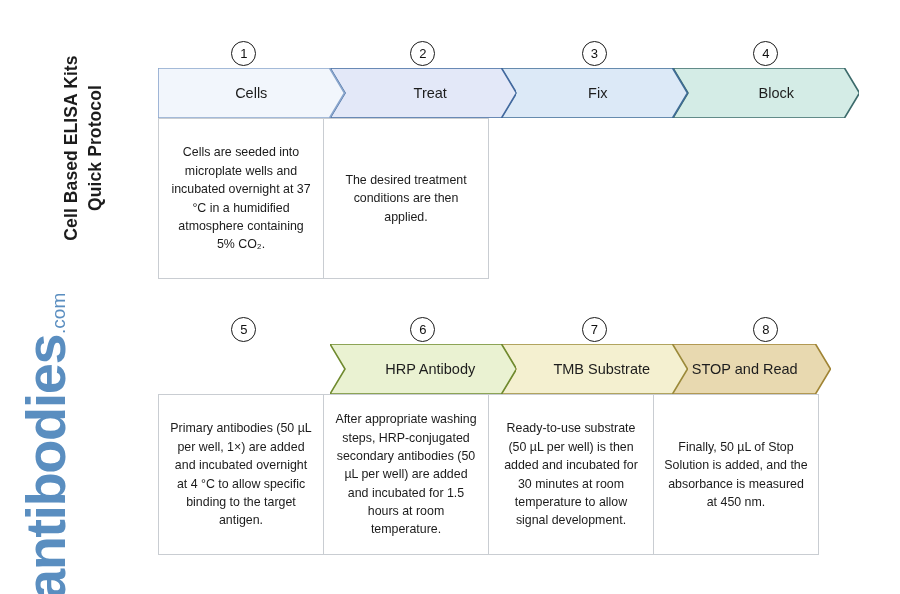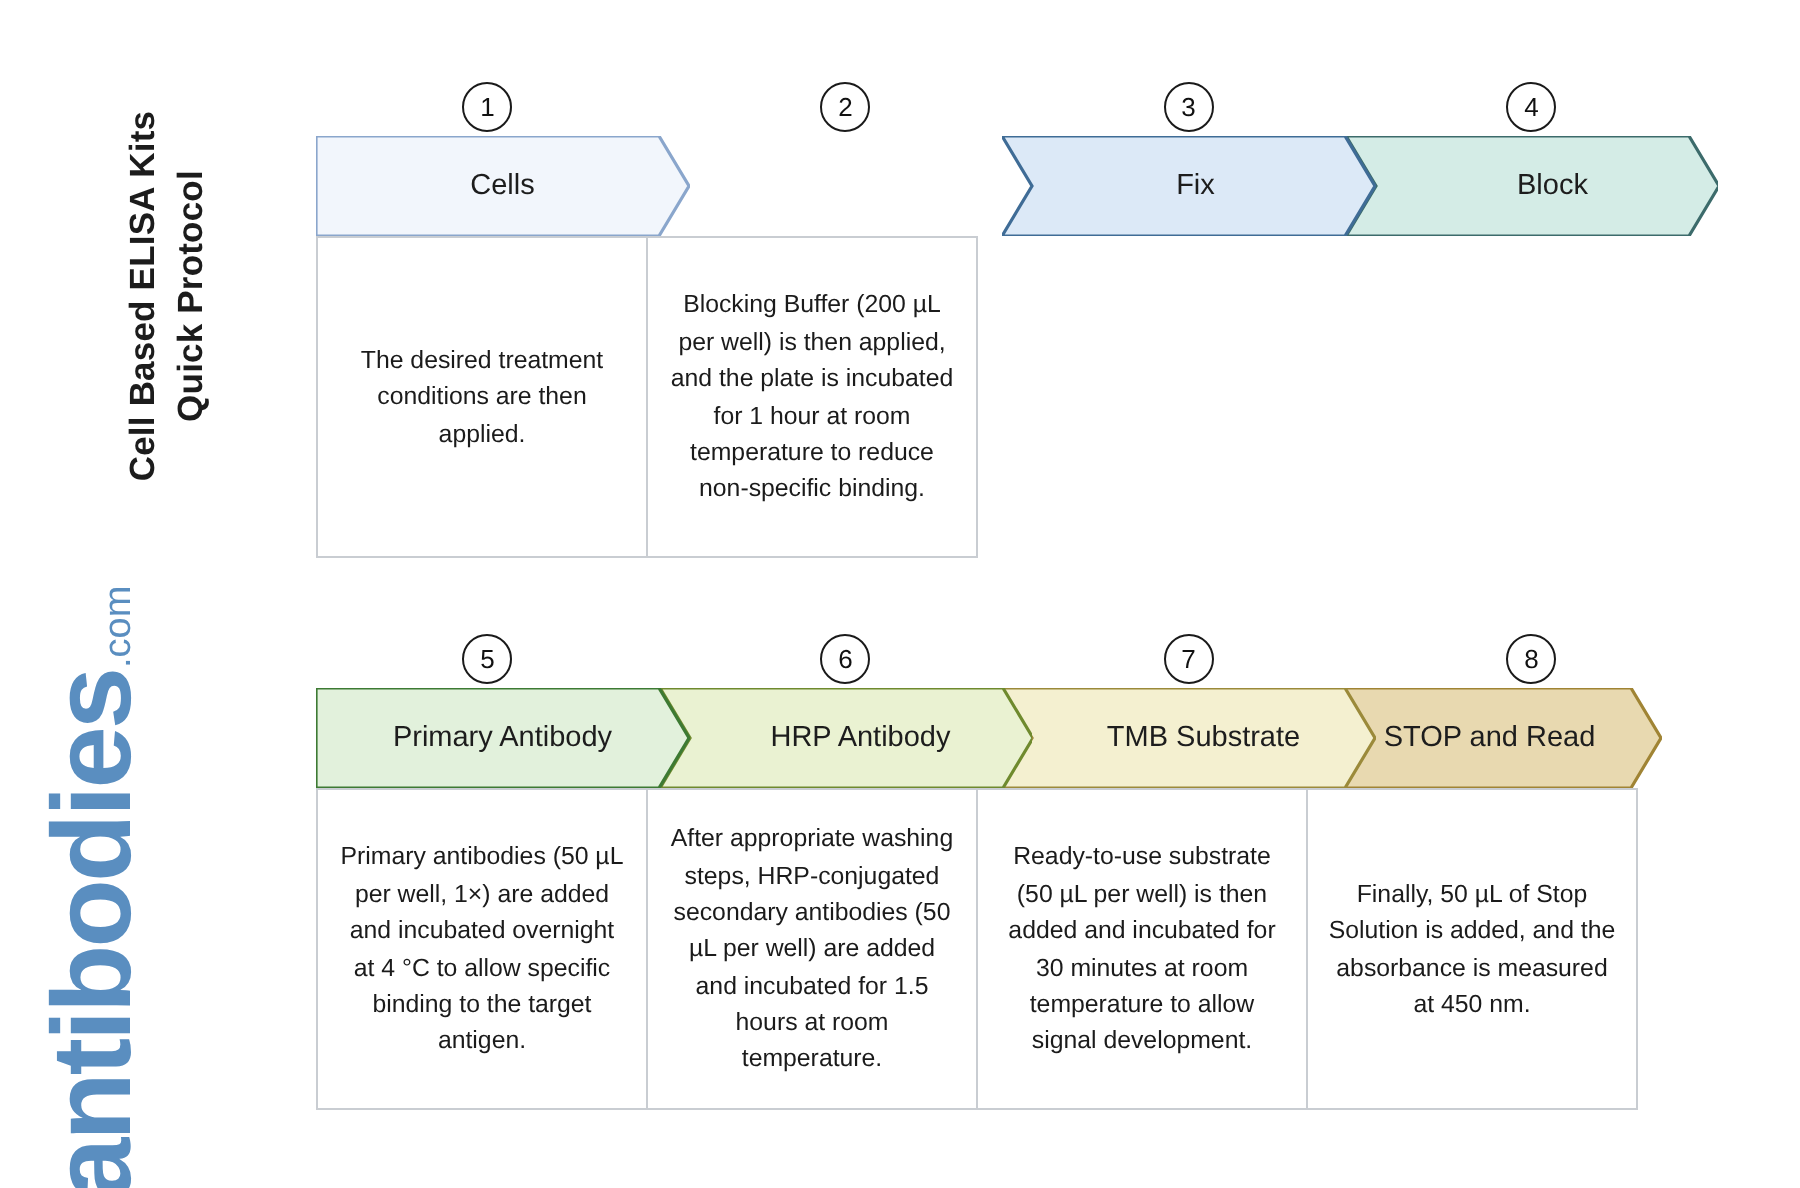--- a/index.html
+++ b/index.html
@@ -114,20 +114,28 @@
   <div class="row row1">
     <div class="chev-band" id="band1">
         <div class="chev" style="left: 0px; width: 186.5px; z-index: 10;">
           <div class="chev-bg">
             <svg viewBox="0 0 186.5 50" preserveAspectRatio="none">
          <polygon points="0,0 171.5,0 186.5,25 171.5,50 0,50" fill="#f2f6fc" stroke="#8aa6cc" stroke-width="1.6" stroke-linejoin="miter"></polygon>
        </svg>
           </div>
           <span style="margin-left: 0px;">Cells</span>
         </div>
+        <div class="chev" style="left: 171.5px; width: 186.5px; z-index: 9;">
+          <div class="chev-bg">
+            <svg viewBox="0 0 186.5 50" preserveAspectRatio="none">
+         <polygon points="0,0 171.5,0 186.5,25 171.5,50 0,50 15,25" fill="#e3e8f8" stroke="#42699e" stroke-width="1.6" stroke-linejoin="miter"></polygon>
+       </svg>
+          </div>
+          <span style="margin-left: 15px;">Treat</span>
+        </div>
         <div class="chev" style="left: 343px; width: 186.5px; z-index: 8;">
           <div class="chev-bg">
             <svg viewBox="0 0 186.5 50" preserveAspectRatio="none">
          <polygon points="0,0 171.5,0 186.5,25 171.5,50 0,50 15,25" fill="#dce9f7" stroke="#3f6c96" stroke-width="1.6" stroke-linejoin="miter"></polygon>
        </svg>
           </div>
           <span style="margin-left: 7px;">Fix</span>
         </div>
         <div class="chev" style="left: 514.5px; width: 186.5px; z-index: 7;">
           <div class="chev-bg">
@@ -135,28 +143,20 @@
          <polygon points="0,0 171.5,0 186.5,25 171.5,50 0,50 15,25" fill="#d4ece6" stroke="#3c6b6b" stroke-width="1.6" stroke-linejoin="miter"></polygon>
        </svg>
           </div>
           <span style="margin-left: 21px;">Block</span>
         </div>
       </div>
   </div>
 
   <div class="row row2">
     <div class="chev-band" id="band2">
-        <div class="chev" style="left: 0px; width: 186.5px; z-index: 10;">
-          <div class="chev-bg">
-            <svg viewBox="0 0 186.5 50" preserveAspectRatio="none">
-         <polygon points="0,0 171.5,0 186.5,25 171.5,50 0,50" fill="#e2f1dc" stroke="#3d7a33" stroke-width="1.6" stroke-linejoin="miter"></polygon>
-       </svg>
-          </div>
-          <span style="margin-left: 0px;">Primary Antibody</span>
-        </div>
         <div class="chev" style="left: 171.5px; width: 186.5px; z-index: 9;">
           <div class="chev-bg">
             <svg viewBox="0 0 186.5 50" preserveAspectRatio="none">
          <polygon points="0,0 171.5,0 186.5,25 171.5,50 0,50 15,25" fill="#eaf2d2" stroke="#6f8a2e" stroke-width="1.6" stroke-linejoin="miter"></polygon>
        </svg>
           </div>
           <span style="margin-left: 15px;">HRP Antibody</span>
         </div>
         <div class="chev" style="left: 343px; width: 186.5px; z-index: 8;">
           <div class="chev-bg">
@@ -185,25 +185,25 @@
     </div>
   <div id="nums2">
       <div class="num numrow2" style="left: 231.25px;">5</div>
       <div class="num numrow2" style="left: 410.25px;">6</div>
       <div class="num numrow2" style="left: 581.75px;">7</div>
       <div class="num numrow2" style="left: 753.25px;">8</div>
     </div>
 
   <div class="boxes boxes1" id="boxes1">
       <div class="tbox">
+        <p>Cells are seeded into microplate wells and incubated overnight at 37 °C in a humidified atmosphere containing 5% CO₂.</p>
+      </div>
+      <div class="tbox">
         <p>The desired treatment conditions are then applied.</p>
       </div>
-      <div class="tbox">
-        <p>Blocking Buffer (200 µL per well) is then applied, and the plate is incubated for 1 hour at room temperature to reduce non-specific binding.</p>
-      </div>
     </div>
   <div class="boxes boxes2" id="boxes2">
       <div class="tbox">
         <p>Primary antibodies (50 µL per well, 1×) are added and incubated overnight at 4 °C to allow specific binding to the target antigen.</p>
       </div>
       <div class="tbox">
         <p>After appropriate washing steps, HRP-conjugated secondary antibodies (50 µL per well) are added and incubated for 1.5 hours at room temperature.</p>
       </div>
       <div class="tbox">
         <p>Ready-to-use substrate (50 µL per well) is then added and incubated for 30 minutes at room temperature to allow signal development.</p>

